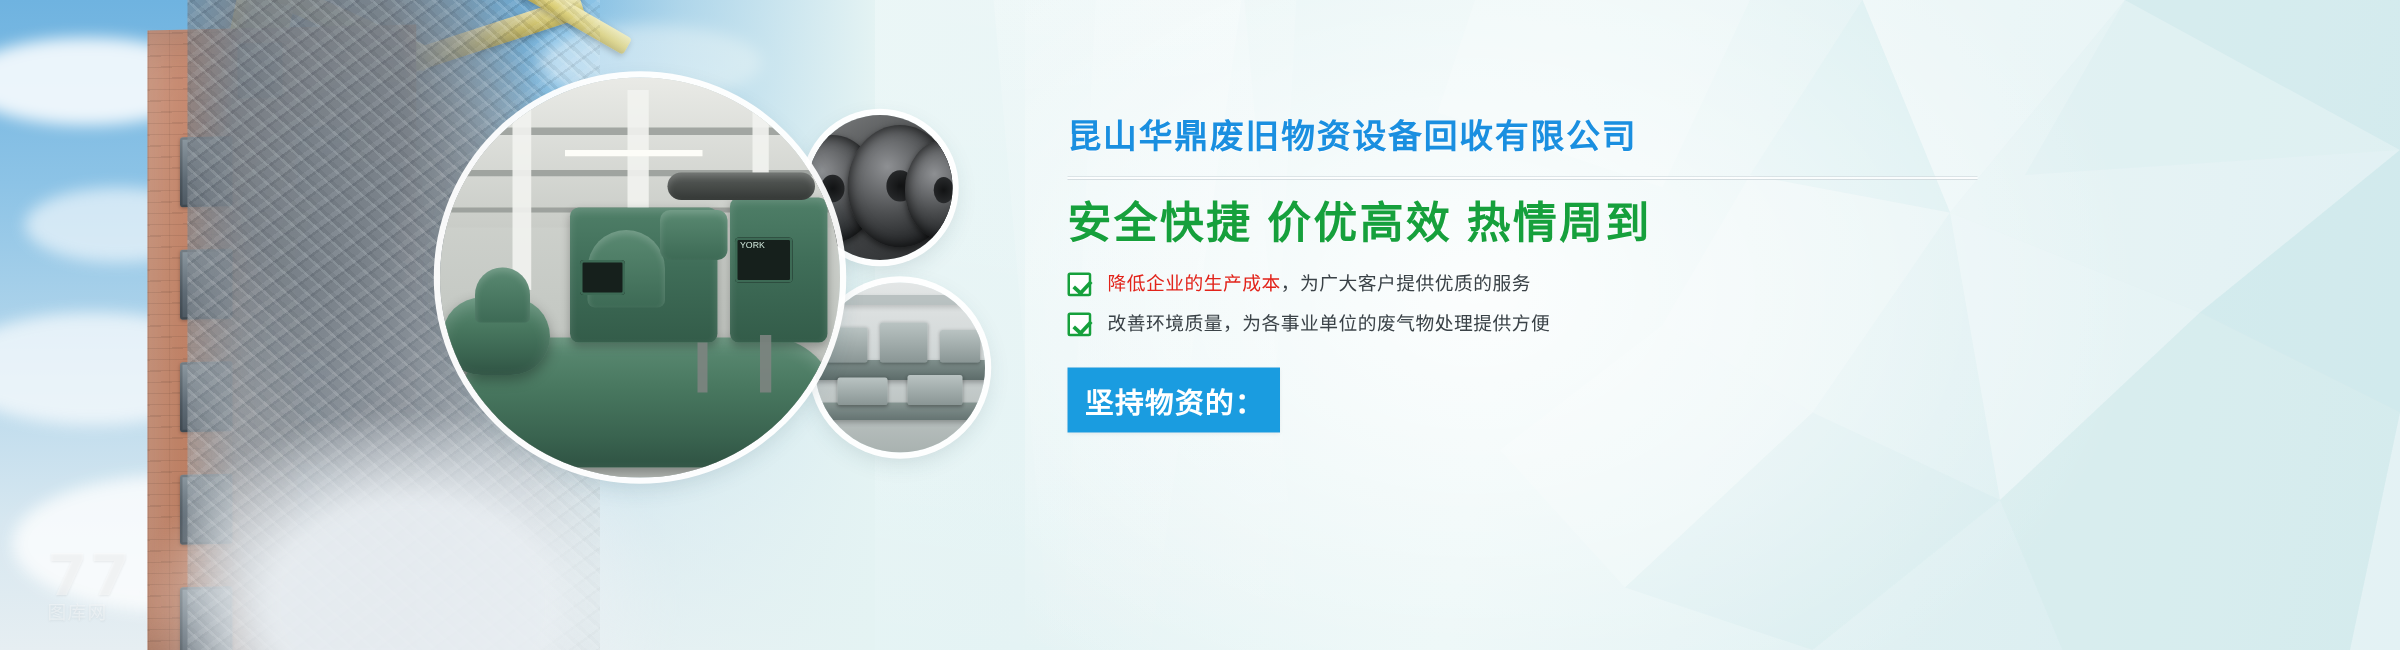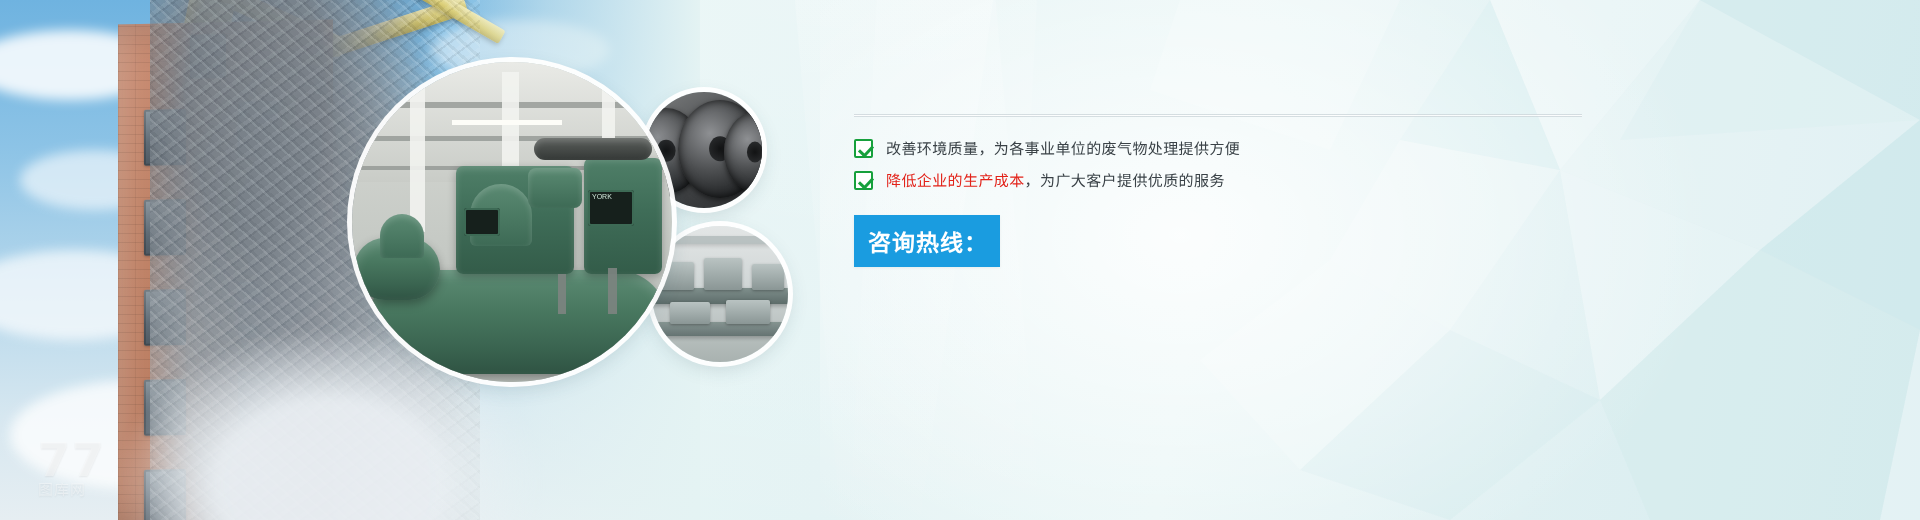--- a/index.html
+++ b/index.html
@@ -299,38 +299,40 @@
       <div class="lbl">YORK</div>
     </div>
     <div class="panel" style="left:112px;top:146px;width:36px;height:28px;"></div>
     <div class="pipe" style="left:182px;top:76px;width:118px;height:22px;border-radius:12px;background:linear-gradient(180deg,#5b5f5c,#343836);"></div>
     <div class="beam-v" style="left:256px;top:206px;width:9px;height:46px;background:#7d8481;"></div>
     <div class="beam-v" style="left:206px;top:212px;width:8px;height:40px;background:#7d8481;"></div>
   </div>
 
   <div class="content">
 
+    <div class="title">昆山华鼎废旧物资设备回收有限公司</div>
 
     <div class="rule"></div>
 
+    <div class="slogan">安全快捷 价优高效 热情周到</div>
 
     <div class="bullets">
+
+      <div class="bullet">
+        <span class="chk"></span>
+        <span class="btext"><span></span><span class="hl">降低企业的生产成本</span><span>，为广大客户提供优质的服务</span></span>
+      </div>
 
       <div class="bullet">
         <span class="chk"></span>
         <span class="btext"><span>改善环境质量，为各事业单位的废气物处理提供方便</span><span class="hl"></span><span></span></span>
       </div>
 
-      <div class="bullet">
-        <span class="chk"></span>
-        <span class="btext"><span></span><span class="hl">降低企业的生产成本</span><span>，为广大客户提供优质的服务</span></span>
-      </div>
-
 
     </div>
 
     <div class="hotline">
-      <div class="hot-label">咨询热线：</div>
+      <div class="hot-label">坚持物资的：</div>
     </div>
 
   </div>
 
 </div>
 
 </body></html>

